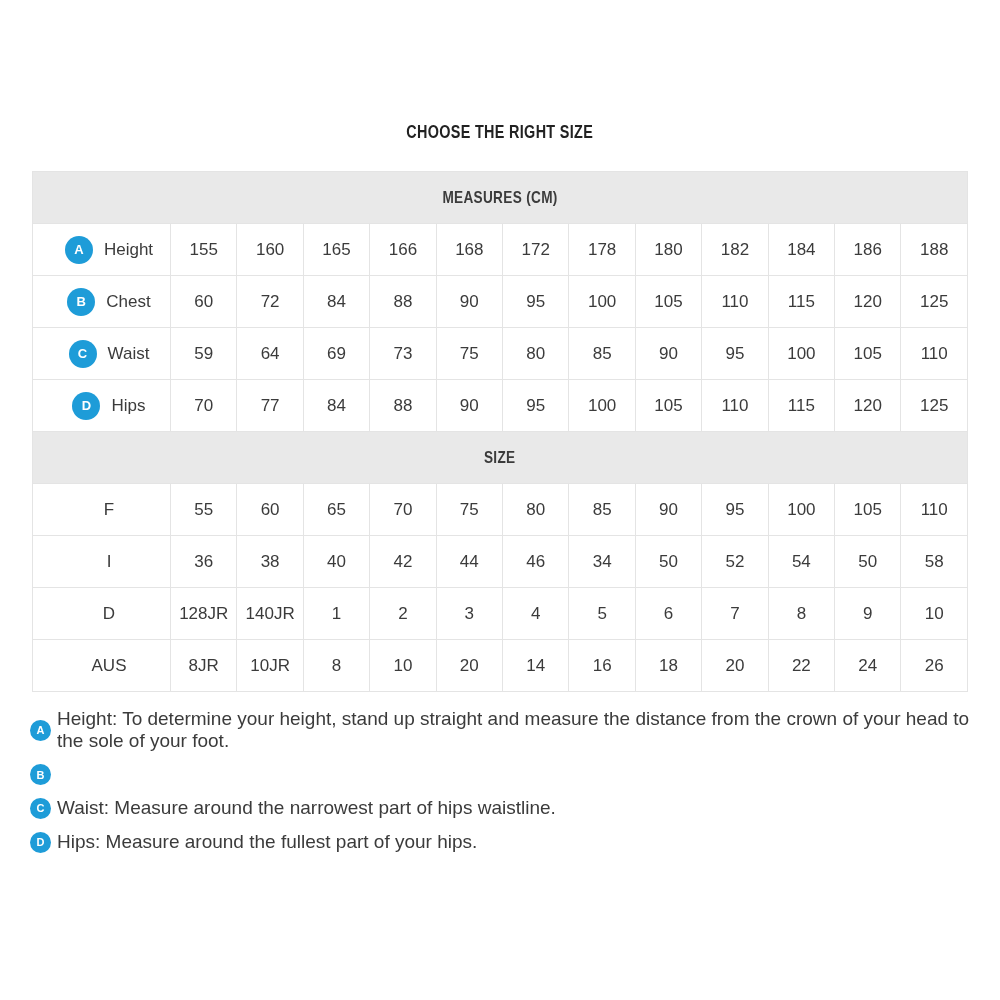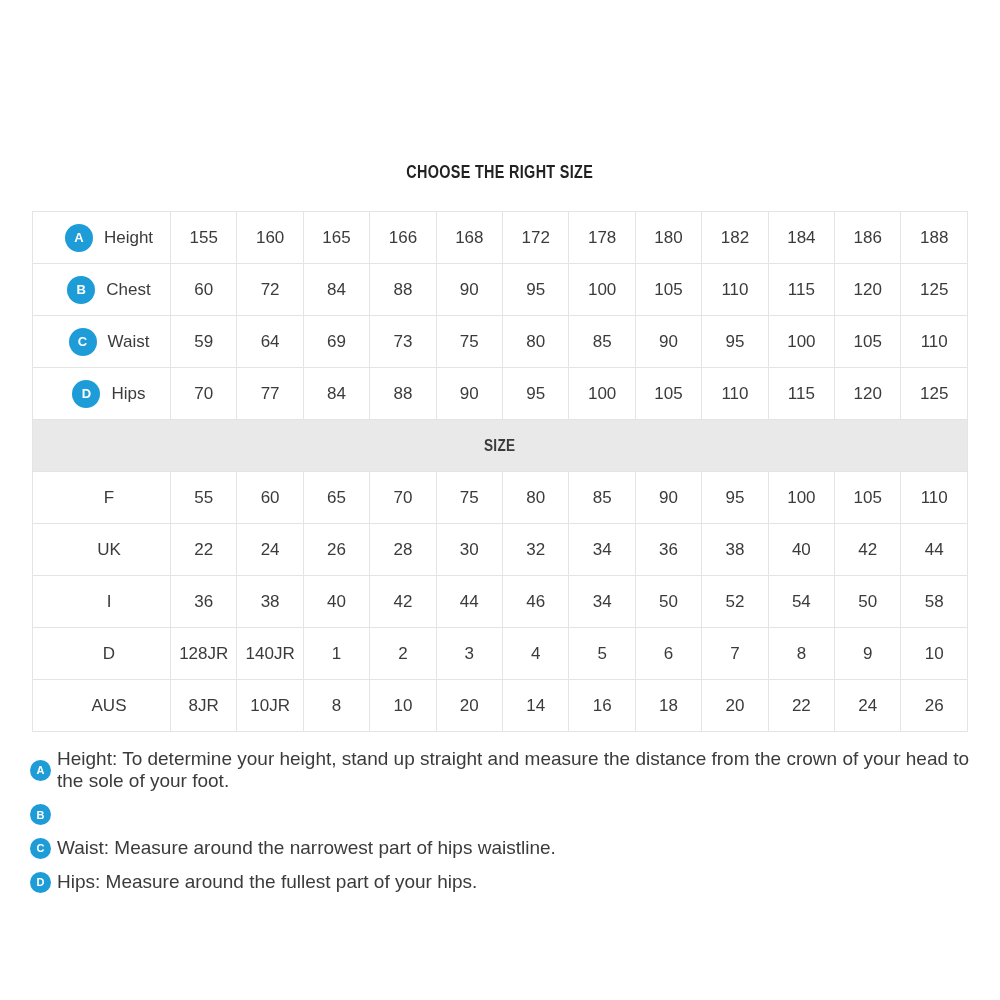--- a/index.html
+++ b/index.html
@@ -18,21 +18,20 @@
     color: var(--text);
     overflow: hidden;
   }
   .page { width: 1000px; height: 1000px; background: #ffffff; }
   .title {
     padding-top: 122px;
     text-align: center;
     font-size: 18px;
     font-weight: 700;
     color: var(--title);
-    margin-top: 40px;
   }
   .condensed {
     display: inline-block;
     transform: scaleX(0.8);
     transform-origin: center;
     letter-spacing: 0.4px;
     white-space: nowrap;
   }
   table.size-table {
     margin: 28px auto 0 32px;
@@ -95,20 +94,25 @@
     <span class="condensed">CHOOSE THE RIGHT SIZE</span>
   </div>
 
   <table class="size-table">
     <colgroup>
       <col style="width:138px">
       <col span="12">
     </colgroup>
 
     <tbody>
+        <tr>
+      <td class="section-bar" colspan="13">
+        <span class="condensed">MEASURES (CM)</span>
+      </td>
+    </tr>
 
     <tr>
       <td class="label-cell">
         <span class="label-wrap">
           <span class="badge">A</span>
           <span>Height</span>
         </span>
       </td>
       <td>155</td>
       <td>160</td>
@@ -202,35 +206,20 @@
       <td>75</td>
       <td>80</td>
       <td>85</td>
       <td>90</td>
       <td>95</td>
       <td>100</td>
       <td>105</td>
       <td>110</td>
     </tr>
 
-    <tr>
-      <td class="label-cell">UK</td>
-      <td>22</td>
-      <td>24</td>
-      <td>26</td>
-      <td>28</td>
-      <td>30</td>
-      <td>32</td>
-      <td>34</td>
-      <td>36</td>
-      <td>38</td>
-      <td>40</td>
-      <td>42</td>
-      <td>44</td>
-    </tr>
 
     <tr>
       <td class="label-cell">I</td>
       <td>36</td>
       <td>38</td>
       <td>40</td>
       <td>42</td>
       <td>44</td>
       <td>46</td>
       <td>34</td>

